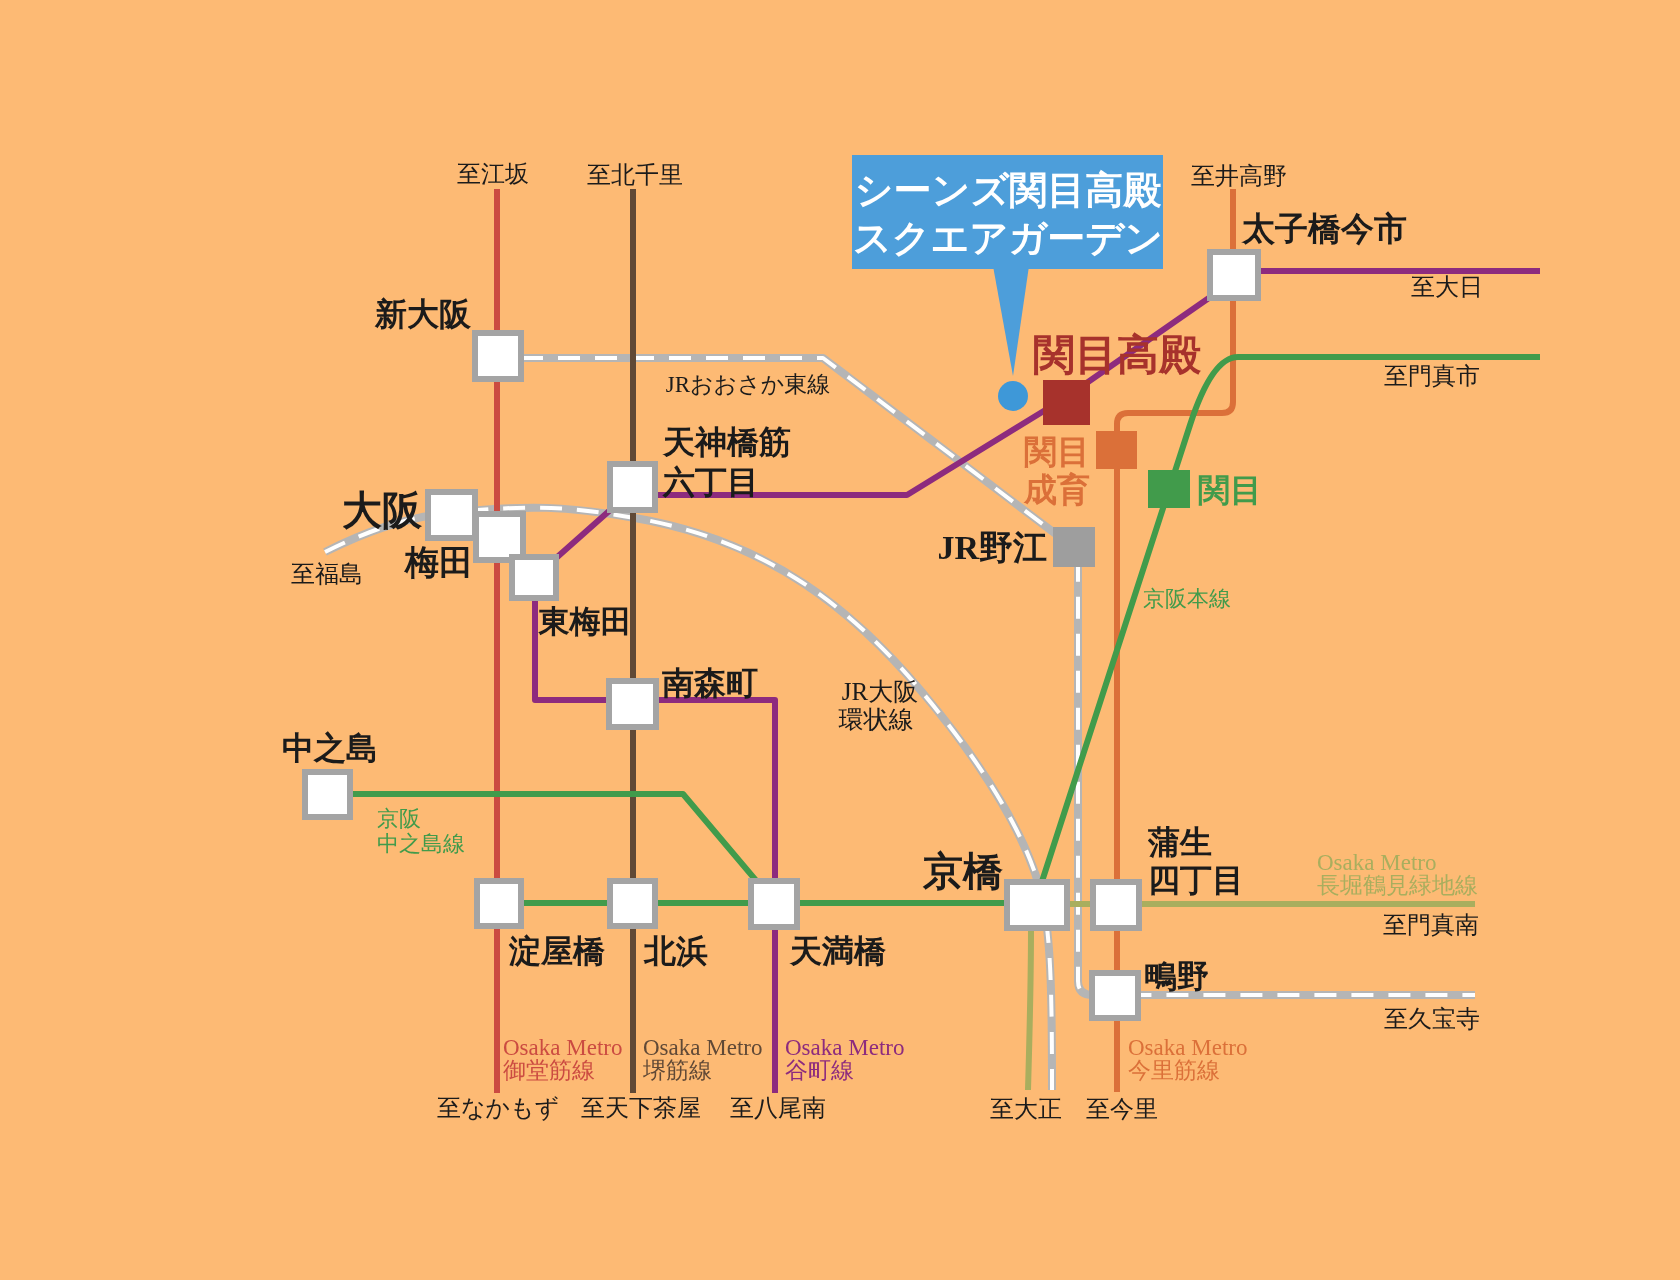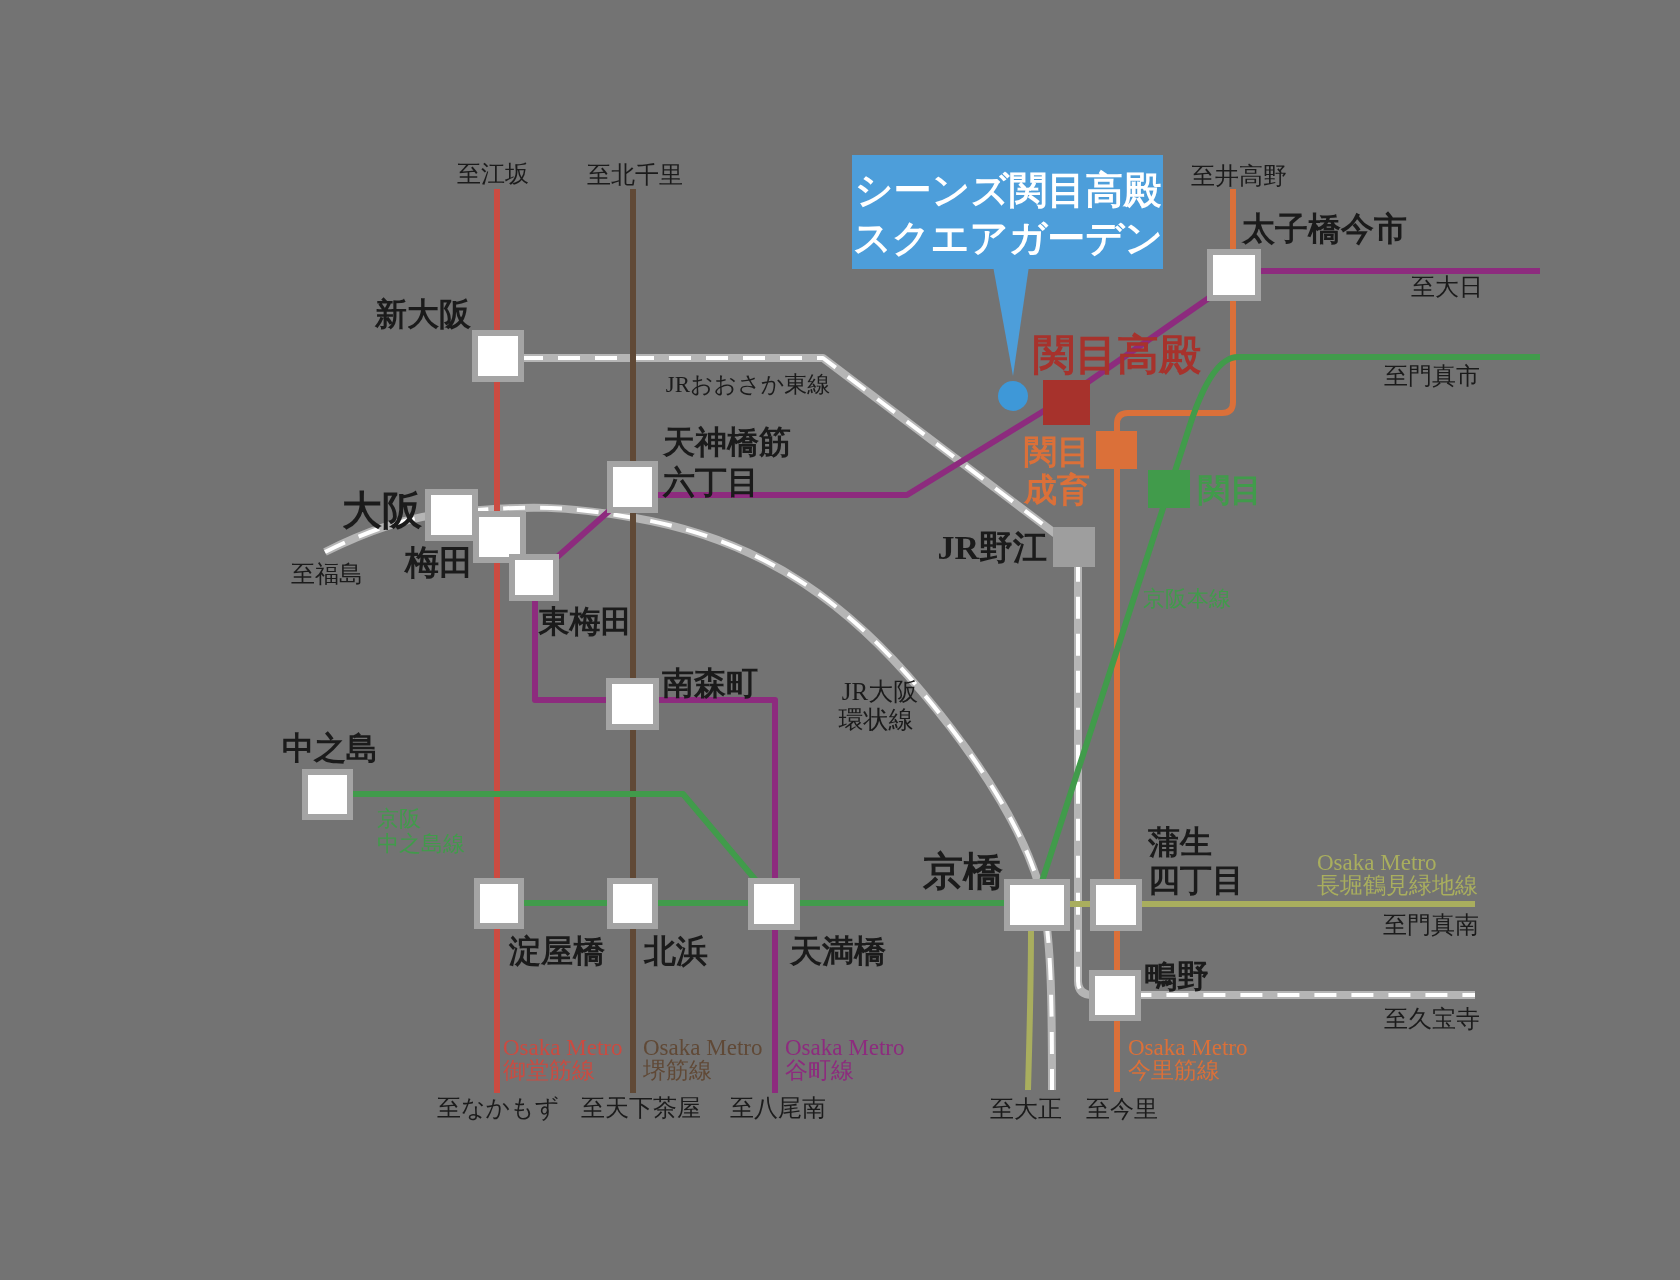--- a/index.html
+++ b/index.html
@@ -1,16 +1,16 @@
 <!DOCTYPE html>
 <html><head>
 <meta charset="utf-8">
 <style>
   html,body { margin:0; padding:0; background:#ffffff; }
-  #canvas { position:relative; width:1680px; height:1280px; background:#737373; overflow:hidden; }
+  #canvas { position:relative; width:1680px; height:1280px; background:#fdba74; overflow:hidden; }
   svg { position:absolute; left:0; top:0; }
   .t  { font-family:"Liberation Serif","DejaVu Serif",serif; fill:#1b1b1b; }
   .b  { font-weight:bold; }
   .c-mid  { fill:#cb4b41; }
   .c-saka { fill:#604936; }
   .c-tani { fill:#8d2b7e; }
   .c-ima  { fill:#db7039; }
   .c-kei  { fill:#419b4b; }
   .c-naga { fill:#a9ae5e; }
   .c-dr   { fill:#a7322c; }

